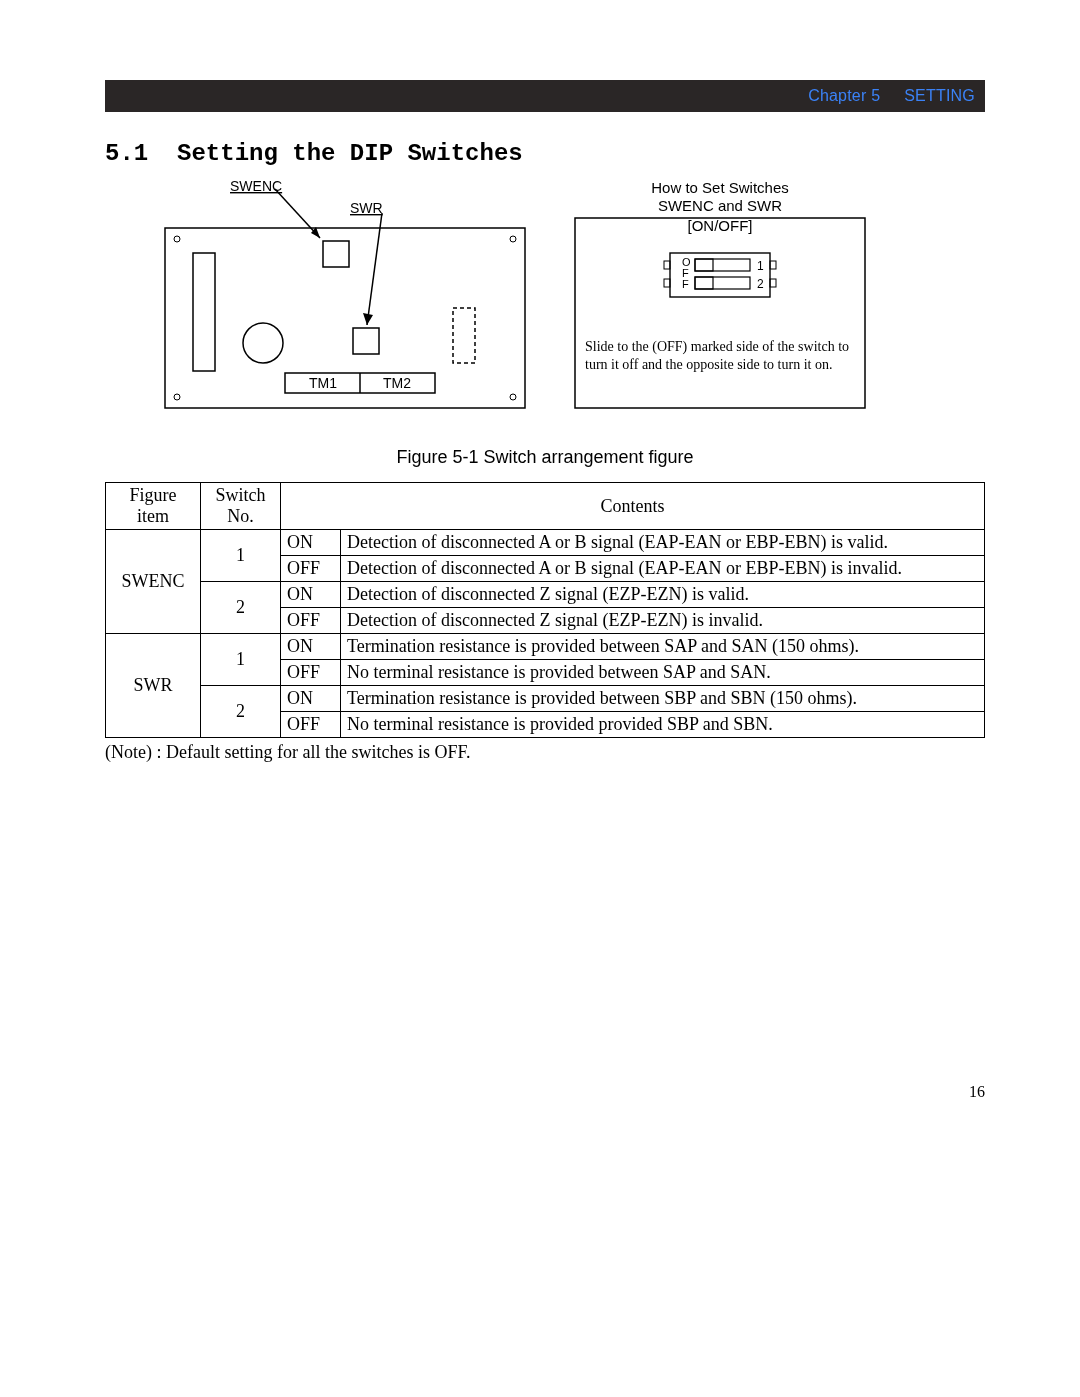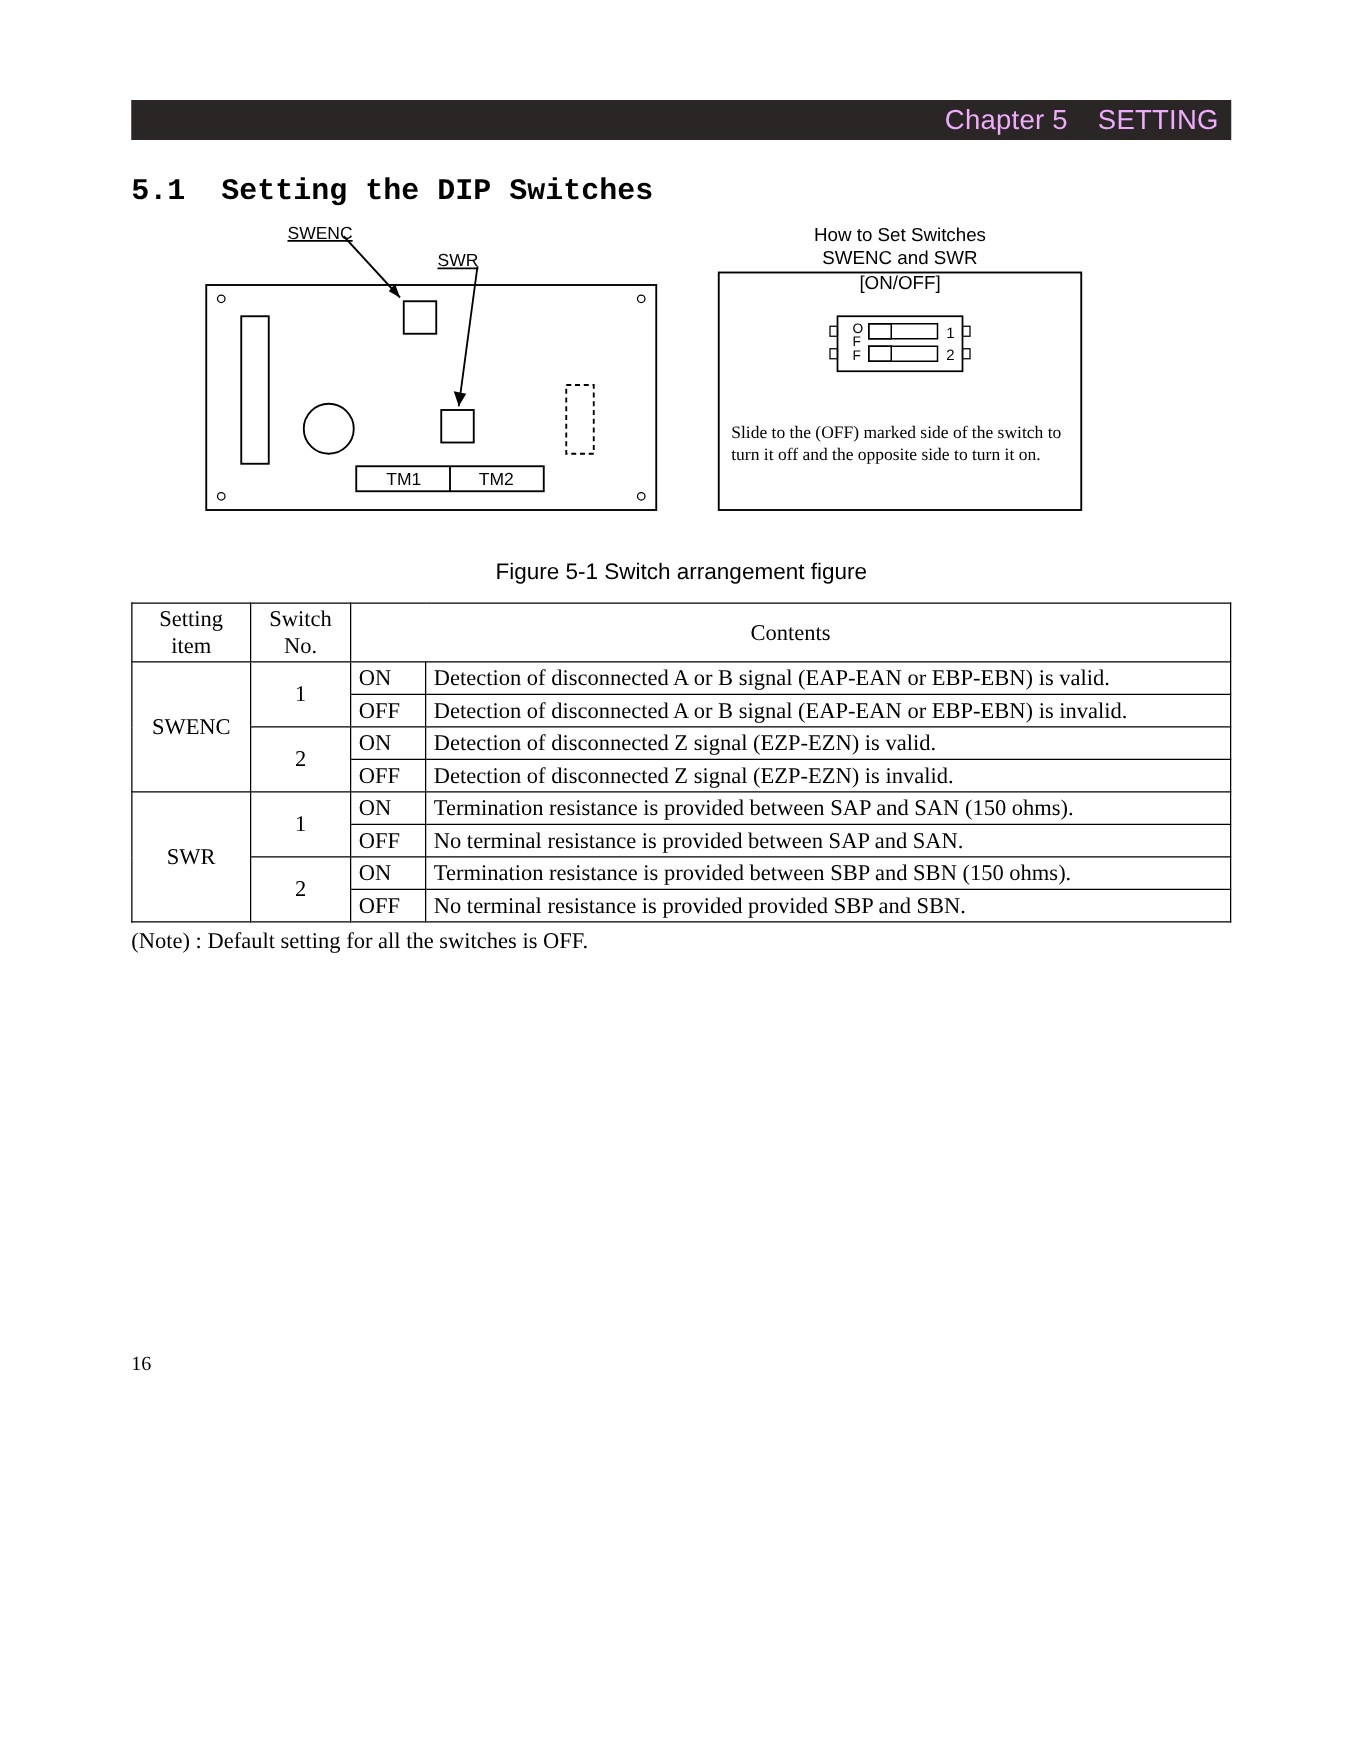--- a/index.html
+++ b/index.html
@@ -9,27 +9,27 @@
     font-family: "Times New Roman", Times, serif;
     color: #000;
     width: 1080px;
   }
   .page {
     padding: 80px 95px 40px 105px;
     box-sizing: border-box;
   }
   .header-bar {
     background: #2a2626;
-    color: #f0abfc;
+    color: #3b82f6;
     height: 32px;
     display: flex;
     justify-content: flex-end;
     align-items: center;
     font-family: Arial, Helvetica, sans-serif;
-    font-size: 22px;
+    font-size: 16px;
     padding-right: 10px;
     letter-spacing: 0.2px;
   }
   .header-bar .chap {
     margin-right: 24px;
   }
   h2.section {
     font-family: Liberation Mono, monospace;
     font-weight: bold;
     font-size: 24px;
@@ -76,21 +76,21 @@
     text-align: center;
   }
   table.settings .content {
     text-align: justify;
   }
   .note {
     font-size: 18px;
     margin-top: 4px;
   }
   .page-number {
-    text-align: left;
+    text-align: right;
     font-size: 16px;
     margin-top: 320px;
   }
   svg text {
     font-family: Arial, Helvetica, sans-serif;
   }
 </style>
 </head>
 <body>
 
@@ -177,21 +177,21 @@
 
   <table class="settings">
     <colgroup>
       <col style="width:95px">
       <col style="width:80px">
       <col style="width:60px">
       <col>
     </colgroup>
     <tbody>
         <tr>
-      <td class="hdr">Setting item</td>
+      <td class="hdr">Figure item</td>
       <td class="hdr">Switch No.</td>
       <td class="hdr" colspan="2">Contents</td>
     </tr>
 
     <tr>
       <td class="center" rowspan="4">SWENC</td>
       <td class="center" rowspan="2">1</td>
       <td>ON</td>
       <td class="content">Detection of disconnected A or B signal (EAP-EAN or EBP-EBN) is valid.</td>
     </tr>

